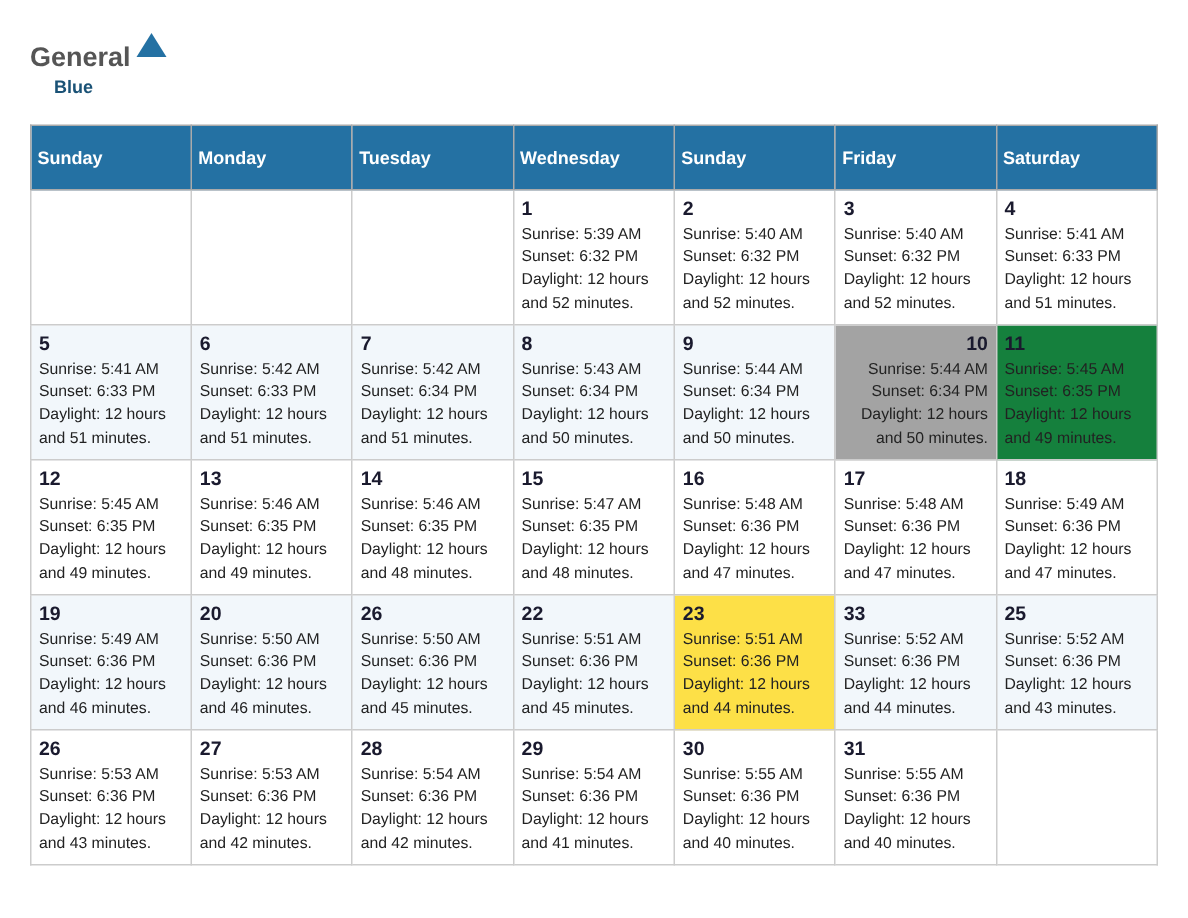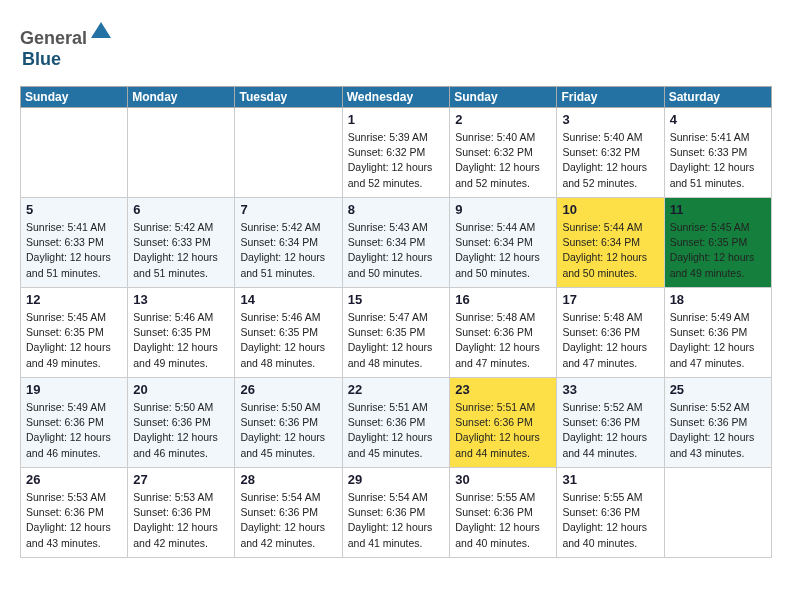--- a/index.html
+++ b/index.html
@@ -38,21 +38,21 @@
       color: #333;
     }
     .calendar {
       width: 100%;
       border-collapse: collapse;
       font-size: 11px;
     }
     .calendar th {
       background-color: #2471a3;
       color: #fff;
-      padding: 3px 4px;
+      padding: 14px 4px;
       text-align: left;
       font-size: 12px;
       font-weight: bold;
       border: 1px solid #aaa;
     }
     .calendar td {
       border: 1px solid #ccc;
       vertical-align: top;
       padding: 4px 5px;
       width: 108px;
@@ -77,21 +77,21 @@
   </style>
 </head>
 <body>
 
 <div class="header">
   <div class="logo">
     <div>
       <span style="font-size:18px;font-weight:bold;color:#555;">General</span><svg class="logo-icon" viewBox="0 0 24 24" xmlns="http://www.w3.org/2000/svg">
           <polygon points="12,2 22,18 2,18" fill="#2471a3"></polygon>
         </svg><br>
-      <span style="font-size:18px;font-weight:bold;color:#1a5276;margin-left:2px;">Blue</span>
+      <span style="font-size:12px;font-weight:bold;color:#1a5276;margin-left:16px;">Blue</span>
     </div>
   </div>
   <div class="title-block">
     <div class="month-title"></div>
     <div class="subtitle"></div>
   </div>
 </div>
 
 <table class="calendar">
   <thead>
@@ -141,21 +141,21 @@
           <div class="day-info">Sunrise: 5:42 AM<br>Sunset: 6:34 PM<br>Daylight: 12 hours<br>and 51 minutes.</div>
         </td>
         <td style="background: rgb(242, 247, 251);">
           <div class="day-num">8</div>
           <div class="day-info">Sunrise: 5:43 AM<br>Sunset: 6:34 PM<br>Daylight: 12 hours<br>and 50 minutes.</div>
         </td>
         <td style="background: rgb(242, 247, 251);">
           <div class="day-num">9</div>
           <div class="day-info">Sunrise: 5:44 AM<br>Sunset: 6:34 PM<br>Daylight: 12 hours<br>and 50 minutes.</div>
         </td>
-        <td style="background: #fde047;">
+        <td style="background: #a3a3a3; text-align: right;">
           <div class="day-num">10</div>
           <div class="day-info">Sunrise: 5:44 AM<br>Sunset: 6:34 PM<br>Daylight: 12 hours<br>and 50 minutes.</div>
         </td>
         <td style="background: #15803d;">
           <div class="day-num">11</div>
           <div class="day-info">Sunrise: 5:45 AM<br>Sunset: 6:35 PM<br>Daylight: 12 hours<br>and 49 minutes.</div>
         </td>
       </tr>
       <tr>
         <td>

